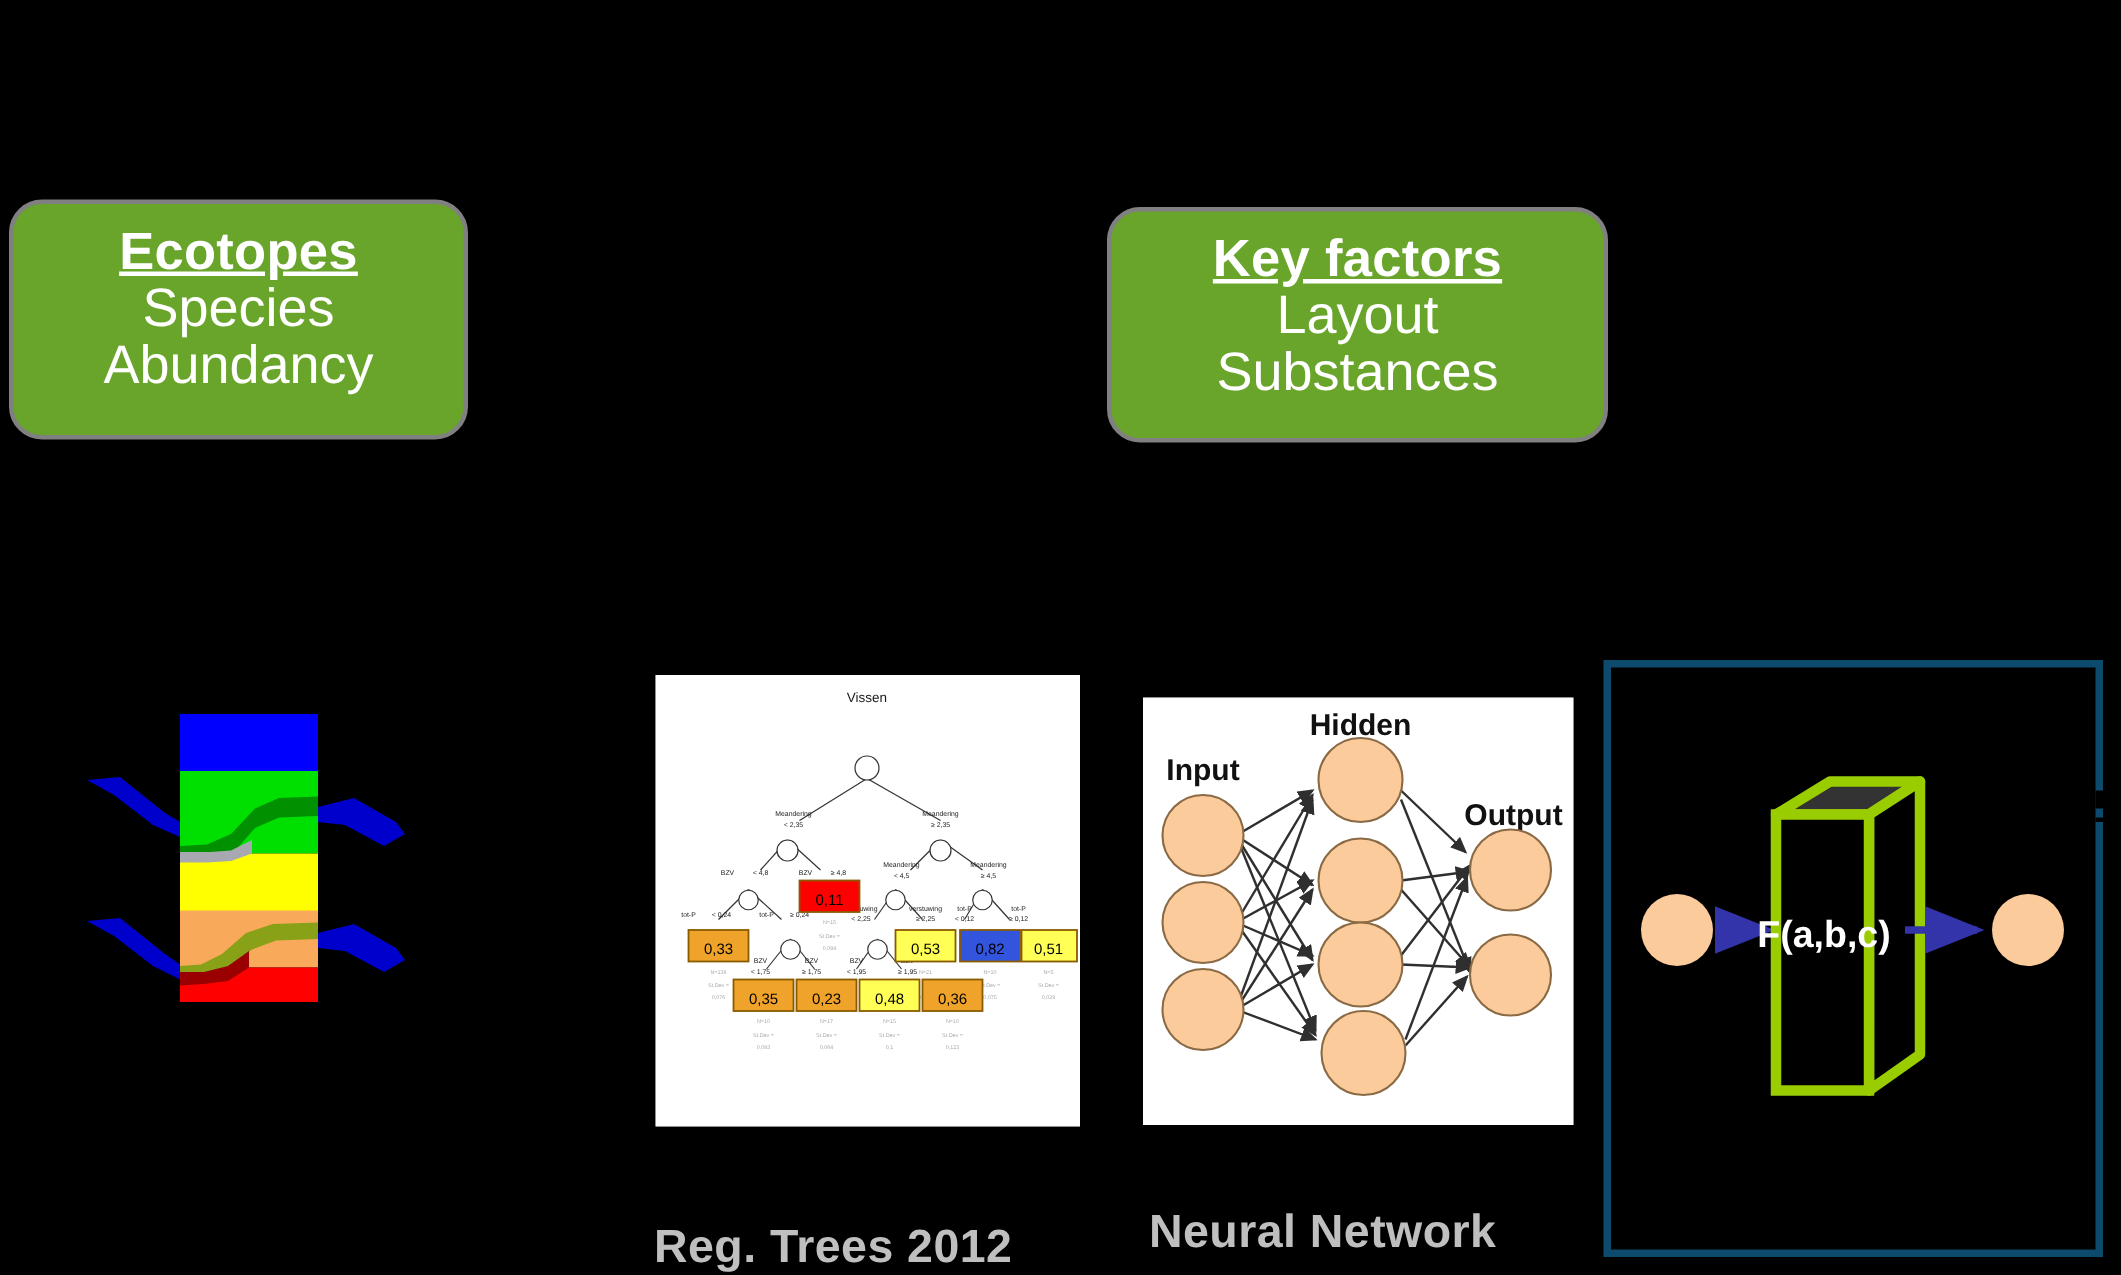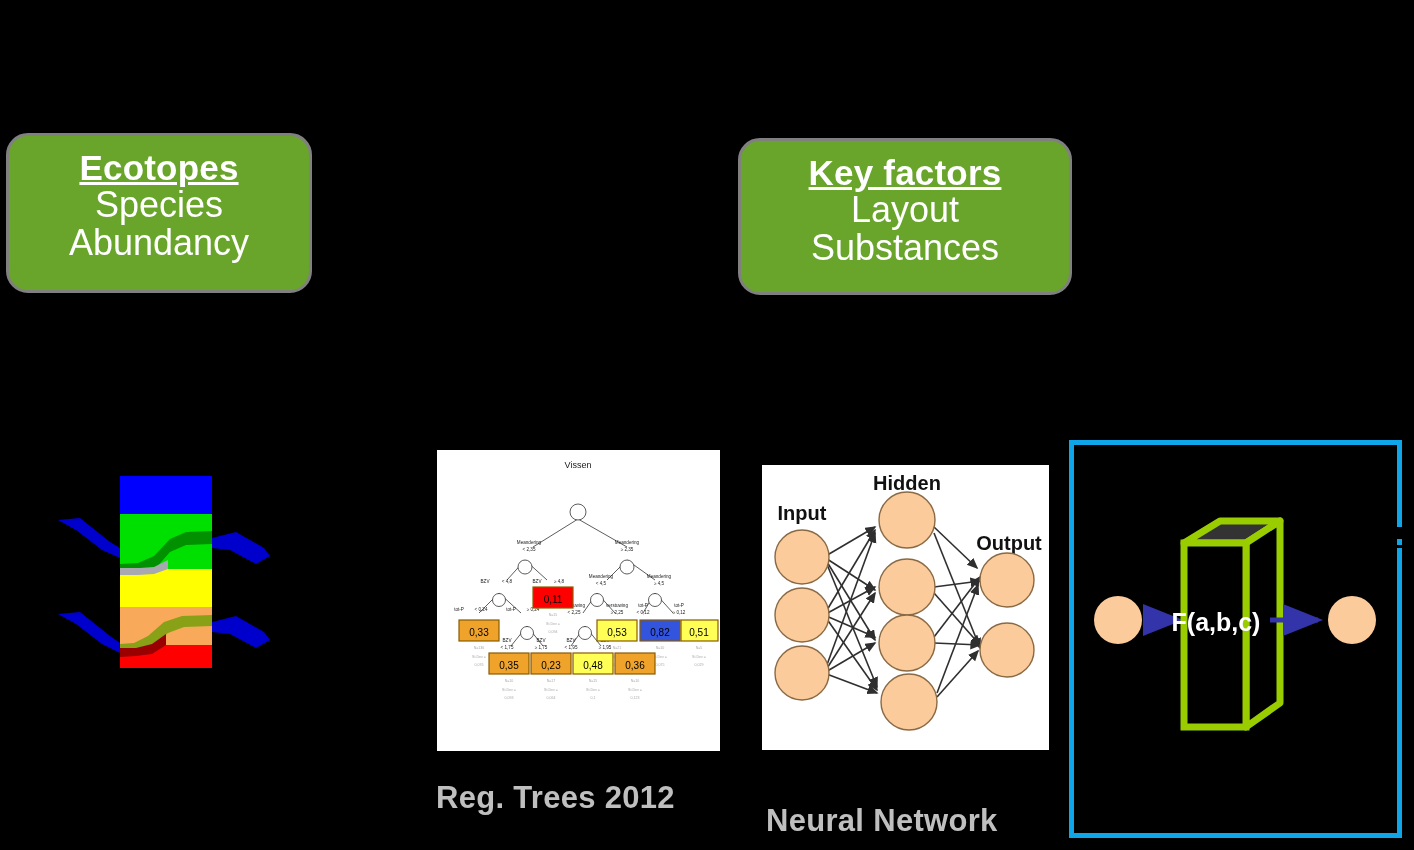--- a/index.html
+++ b/index.html
@@ -35,27 +35,27 @@
   
   .panel{position:absolute;background:#ffffff;overflow:hidden;}
   #panel-regtree{left:437px;top:450px;width:283px;height:301px;text-align:center;}
   #panel-nn{left:762px;top:465px;width:287px;height:285px;}
 
   
   .caption{
     position:absolute;color:#BFBFBF;font-weight:bold;font-size:31px;
     letter-spacing:.3px;white-space:nowrap;
   }
-  #caption-regtree{left:436px;top:780px;}
+  #caption-regtree{left:436px;top:813px;}
   #caption-nn{left:766px;top:783px;margin-top:20px;}
 
   
   #panel-red{
     position:absolute;left:1069px;top:440px;width:333px;height:398px;
-    border:5px solid #0ea5e9;box-sizing:border-box;background:#000;
+    border:5px solid #0c4a6e;box-sizing:border-box;background:#000;
   }
   
   #red-notch{position:absolute;right:-5px;top:82px;width:5px;height:12px;background:#000;}
   #red-notch2{position:absolute;right:-5px;top:100px;width:5px;height:3px;background:#000;}
 
   
   #regtree-svg{display:block;}
   .rt-title{font-size:9px;fill:#1a1a1a;text-anchor:middle;font-family:"Liberation Sans",sans-serif;}
   .rt-split{font-size:4.6px;fill:#222;text-anchor:middle;font-family:"Liberation Sans",sans-serif;}
   .rt-meta{font-size:3.6px;fill:#aaaaaa;text-anchor:middle;font-family:"Liberation Sans",sans-serif;}

